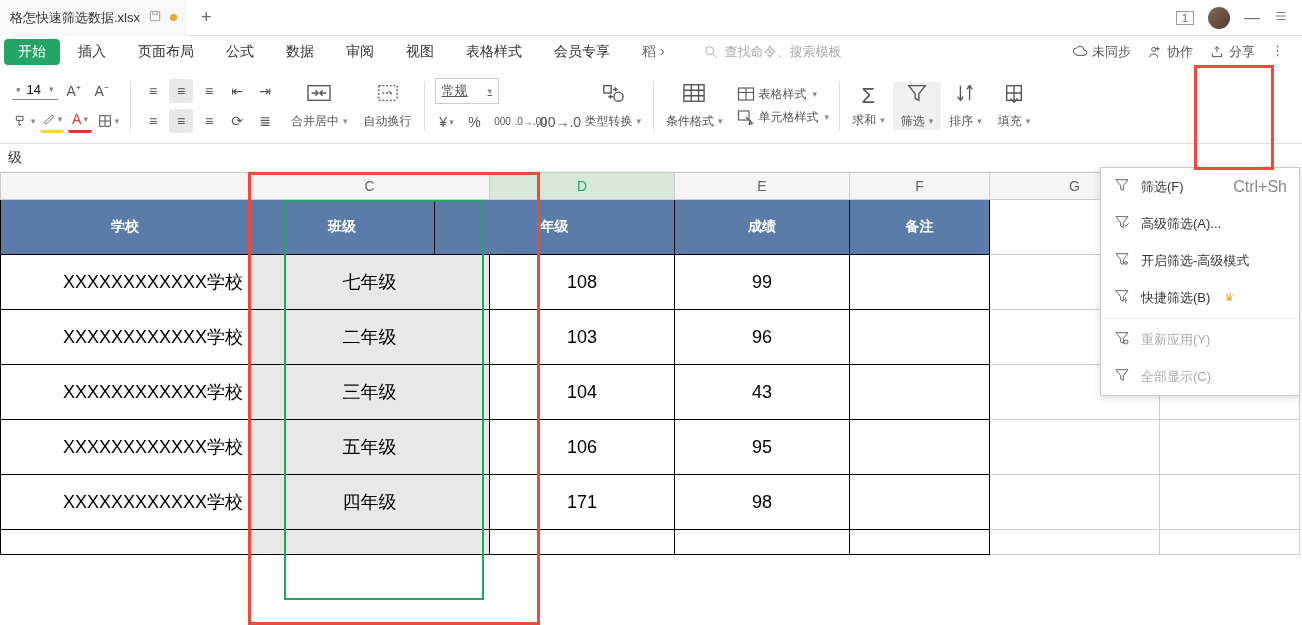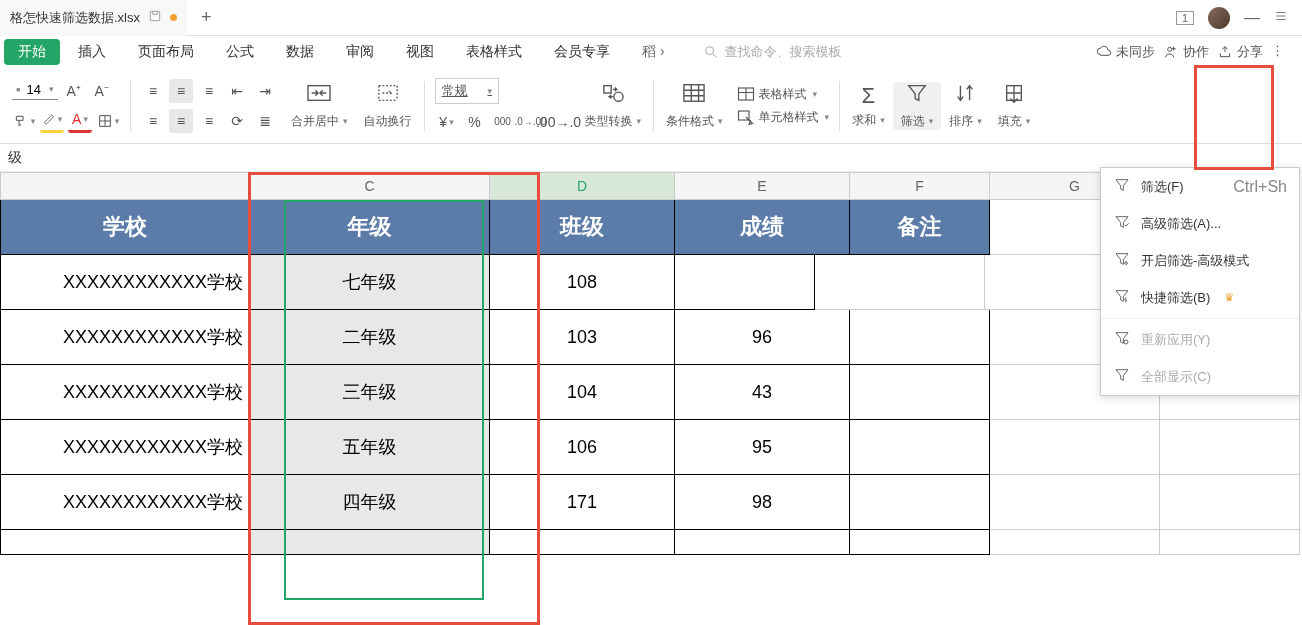--- a/index.html
+++ b/index.html
@@ -16,21 +16,21 @@
     .win-num { border: 1px solid #999; padding: 0 5px; font-size: 11px; color: #666; }
     .avatar { width: 22px; height: 22px; border-radius: 50%; background: linear-gradient(135deg, #8a6a5a, #4a3a30); }
     .win-btn { color: #666; font-size: 16px; }
     
     
     .menubar { height: 32px; display: flex; align-items: center; padding: 0 4px; gap: 4px; }
     .menu-item { padding: 4px 14px; font-size: 14px; color: #333; cursor: pointer; border-radius: 4px; }
     .menu-item.active { background: #22a566; color: #fff; }
     .menu-trunc { color: #666; }
     .menubar-search { display: flex; align-items: center; gap: 6px; margin-left: 20px; color: #aaa; font-size: 13px; }
-    .menubar-right { margin-left: auto; display: flex; align-items: flex-start; gap: 8px; padding-right: 14px; }
+    .menubar-right { margin-left: auto; display: flex; align-items: flex-start; gap: 16px; padding-right: 14px; }
     .right-item { display: flex; align-items: center; gap: 4px; font-size: 13px; color: #555; cursor: pointer; }
     
     
     .toolbar { height: 76px; border-bottom: 1px solid #ddd; display: flex; align-items: center; padding: 4px 6px; position: relative; }
     .font-size-box { display: flex; align-items: center; border-bottom: 1px solid #888; padding: 0 4px 2px; font-size: 13px; gap: 6px; }
     .tb-group { display: flex; flex-direction: column; gap: 6px; padding: 0 6px; }
     .tb-row { display: flex; gap: 4px; align-items: center; }
     .tb-btn { width: 24px; height: 24px; display: flex; align-items: center; justify-content: center; font-size: 14px; color: #555; cursor: pointer; border-radius: 3px; }
     .tb-sep { width: 1px; height: 50px; background: #ddd; margin: 0 4px; }
     .tb-big { display: flex; flex-direction: column; align-items: center; gap: 3px; cursor: pointer; padding: 0 8px; }
@@ -55,21 +55,21 @@
     
     .sheet { position: relative; }
     .col-headers { display: flex; height: 28px; }
     .col-header { border: 1px solid #ccc; border-left: none; display: flex; align-items: center; justify-content: center; font-size: 14px; color: #666; background: #f5f5f5; }
     .col-header.selected { background: #d8e8d8; color: #22a566; font-weight: 500; }
     .col-header.first { border-left: 1px solid #ccc; }
     .data-row { display: flex; height: 55px; }
     .data-row.header-row { height: 55px; }
     .cell { border: 1px solid #000; border-top: none; border-left: none; display: flex; align-items: center; justify-content: center; font-size: 18px; color: #000; }
     .cell.first { border-left: 1px solid #000; }
-    .header-cell { background: #5b7ba8; color: #fff; font-weight: 600; font-size: 22px; }
+    .header-cell { background: #5b7ba8; color: #fff; font-weight: 600; font-size: 14px; }
     .cell.selected { background: #e8e8e8; }
     .cell-left { justify-content: flex-start; padding-left: 12px; }
     
     
     .red-box2 { position: absolute; border: 3px solid #e74c3c; pointer-events: none; z-index: 10; }
     
     .green-box { position: absolute; border: 2px solid #22a566; pointer-events: none; z-index: 9; }
     
     .caret { font-size: 9px; margin-left: 2px; color: #888; }
     
@@ -360,32 +360,33 @@
     <div class="col-header" style="width:240px">C</div>
     <div class="col-header selected" style="width:185px">D</div>
     <div class="col-header" style="width:175px">E</div>
     <div class="col-header" style="width:140px">F</div>
     <div class="col-header" style="width:170px">G</div>
     <div class="col-header" style="width:140px">H</div>
   </div>
 
   <div class="data-row header-row">
     <div class="cell header-cell first" style="width:250px">学校</div>
+    <div class="cell header-cell" style="width:185px">班级</div>
     <div class="cell header-cell selected" style="width:240px;background:#5b7ba8">年级</div>
-    <div class="cell header-cell" style="width:185px">班级</div>
     <div class="cell header-cell" style="width:175px">成绩</div>
     <div class="cell header-cell" style="width:140px">备注</div>
     <div class="cell" style="width:170px;border-color:#ccc"></div>
     <div class="cell" style="width:140px;border-color:#ccc"></div>
   </div>
 
   <div class="data-row">
     <div class="cell first cell-left" style="width:250px;justify-content:flex-end;padding-right:6px">XXXXXXXXXXXX学校</div>
     <div class="cell selected" style="width:240px">七年级</div>
     <div class="cell" style="width:185px">108</div>
+    <div class="cell" style="width:175px">99</div>
     <div class="cell" style="width:140px"></div>
     <div class="cell" style="width:170px;border-color:#ccc"></div>
     <div class="cell" style="width:140px;border-color:#ccc"></div>
   </div>
   <div class="data-row">
     <div class="cell first cell-left" style="width:250px;justify-content:flex-end;padding-right:6px">XXXXXXXXXXXX学校</div>
     <div class="cell selected" style="width:240px">二年级</div>
     <div class="cell" style="width:185px">103</div>
     <div class="cell" style="width:175px">96</div>
     <div class="cell" style="width:140px"></div>

